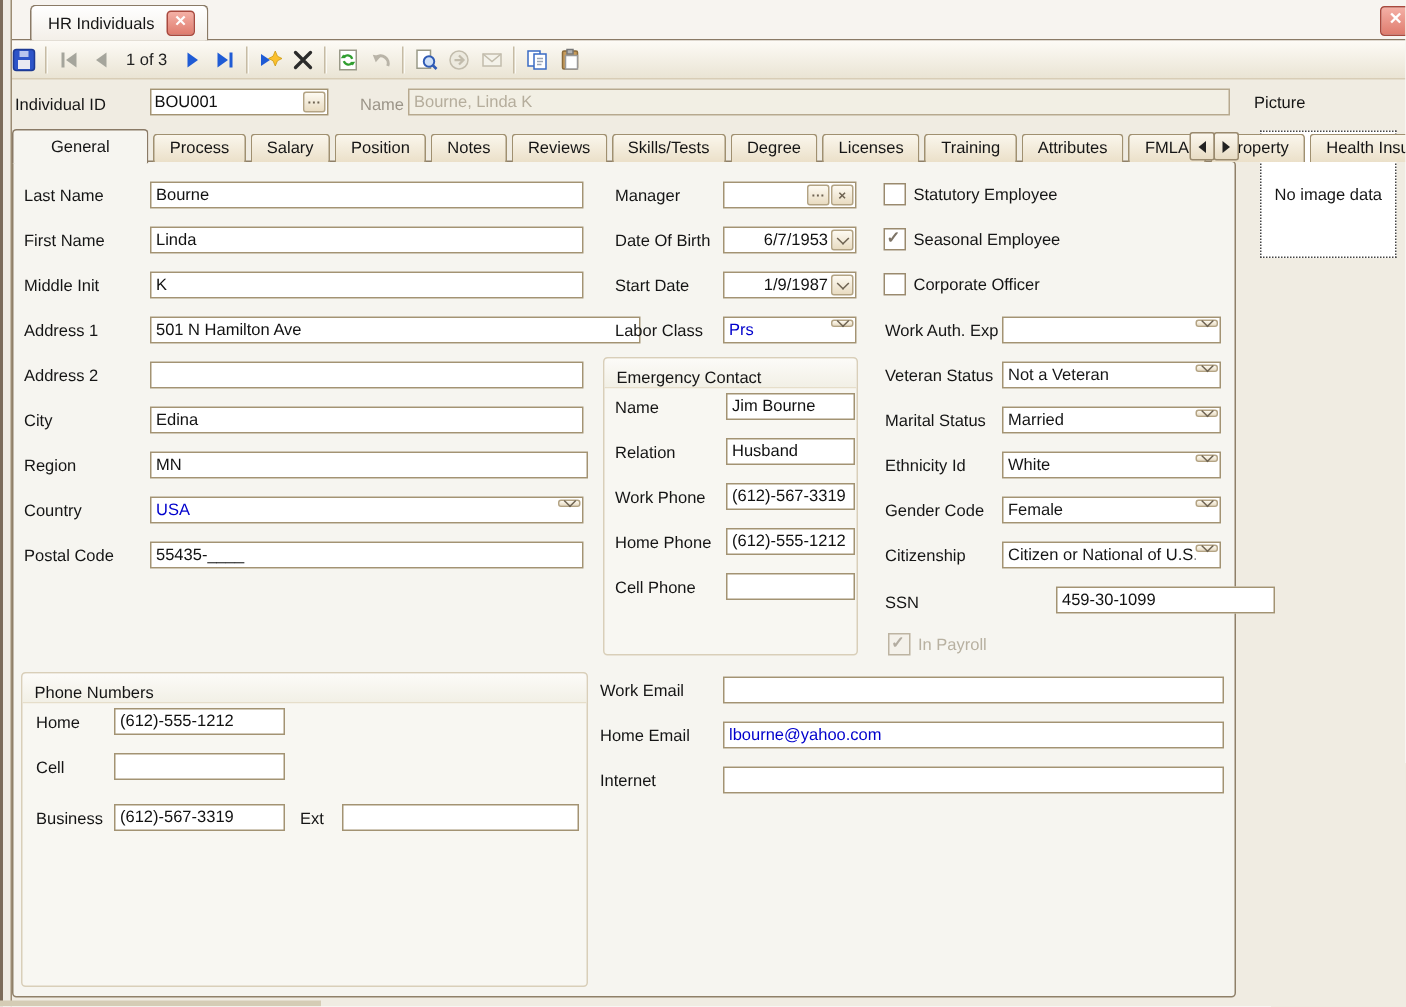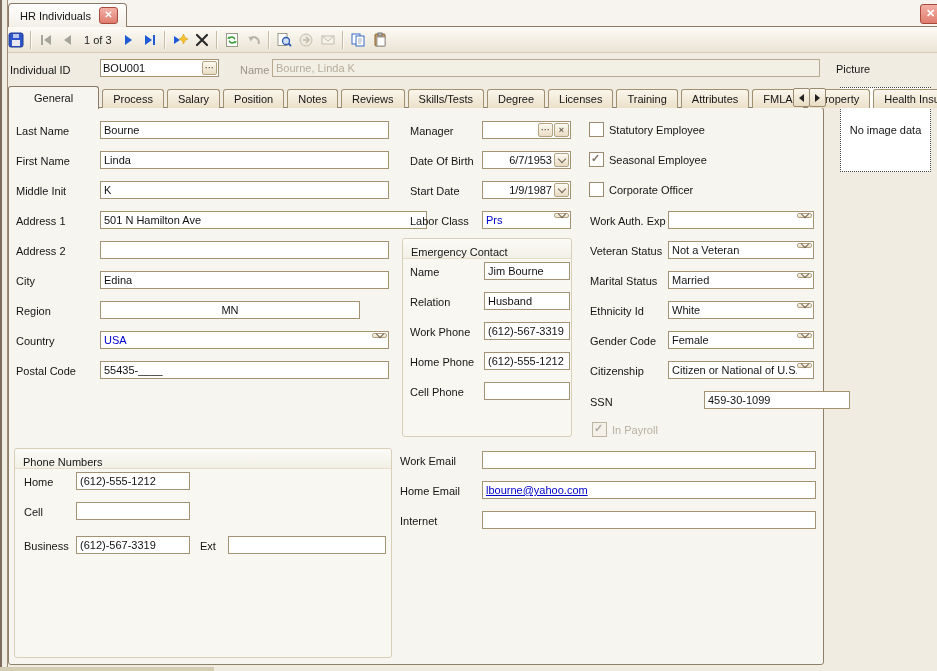--- a/index.html
+++ b/index.html
@@ -4,36 +4,36 @@
 <style>
   html,body{margin:0;padding:0}
   .screen{position:relative;width:937px;height:671px;background:#f0ece2;font-family:"Liberation Sans",sans-serif;font-size:11px;color:#151515;overflow:hidden}
 
   
   .left-edge{position:absolute;left:0;top:0;width:5px;height:671px;background:#efece2;border-left:2px solid #7c6c59;border-right:1px solid #9c8c74}
   .bottom-strip{position:absolute;left:0;top:667px;width:214px;height:4px;background:#d5ccb5}
 
   
   .doctabbar{position:absolute;left:0;top:0;width:937px;height:27px;background:#f7f4f0;border-bottom:1px solid #8a7a66;box-sizing:border-box}
-  .doc-tab{position:absolute;left:8px;top:3px;height:24px;display:flex;align-items:center;gap:8px;padding:0 8px 0 11px;background:linear-gradient(#ffffff,#f3efe8);border:1px solid #8a7a66;border-bottom:none;border-radius:4px 4px 0 0;box-sizing:border-box;z-index:2}
+  .doc-tab{position:absolute;left:20px;top:3px;height:24px;display:flex;align-items:center;gap:8px;padding:0 8px 0 11px;background:linear-gradient(#ffffff,#f3efe8);border:1px solid #8a7a66;border-bottom:none;border-radius:4px 4px 0 0;box-sizing:border-box;z-index:2}
   .closebtn{width:17px;height:15px;border:1px solid #a8493e;border-radius:3px;background:linear-gradient(#f4b0a6,#df7c6e);color:#fff;font-weight:bold;font-size:10px;line-height:13px;text-align:center;cursor:default}
   .window-close{position:absolute;top:4px;right:-4px;width:19px;height:18px;border:1px solid #a8493e;border-radius:3px;background:linear-gradient(#f4b0a6,#df7c6e);color:#fff;font-weight:bold;font-size:11px;line-height:16px;text-align:center}
 
   
   .toolbar{position:absolute;left:0;top:27px;width:937px;height:26px;background:linear-gradient(#fdfbf6,#eae4d4);border-bottom:1px solid #d8cdb6;display:flex;align-items:center;padding-left:5px;box-sizing:border-box}
   .tbi{width:22px;height:22px;display:flex;align-items:center;justify-content:center}
   .tbsep{width:0;height:18px;border-left:1px solid #c6bba4;border-right:1px solid #fbfaf5;margin:0 3px}
   .recpos{margin:0 5px;color:#222;white-space:nowrap}
 
   
   .lbl{position:absolute;white-space:nowrap}
   .lbl.gray{color:#9b9488}
   .txt{position:absolute;height:18px;border:1px solid #a39373;background:#fff;font:11px "Liberation Sans",sans-serif;padding:0 3px;box-sizing:border-box;color:#111;outline:none}
   .txt.dis{background:#f2efe4;color:#b5ad9c;border-color:#b7a98f}
-  .txt.bluelink{color:#0000cc;text-decoration:underline}
+  .txt.bluelink{color:#0000cc;}
 
   .fieldgrp{position:absolute;height:18px;border:1px solid #a39373;background:#fff;display:flex;align-items:stretch;box-sizing:border-box}
   .fieldgrp input{border:none;flex:1;min-width:0;font:11px "Liberation Sans",sans-serif;padding:0 2px;background:transparent;outline:none;color:#111}
   .fieldgrp input.right{text-align:right}
   .sbtn{width:15px;margin:1px 1px 1px 0;border:1px solid #b3a383;border-radius:2px;background:linear-gradient(#fdfaf2,#e9dcc2);display:flex;align-items:center;justify-content:center;color:#6e6352;font-size:9px;font-weight:bold;box-sizing:border-box;cursor:default}
   .chev{width:5px;height:5px;border-right:1.5px solid #6e6352;border-bottom:1.5px solid #6e6352;transform:rotate(45deg);margin-top:-3px}
   .combo{position:absolute;height:18px;border:1px solid #a39373;background:#fff;display:flex;align-items:flex-start;box-sizing:border-box}
   .combo .val{flex:1;padding:2px 3px 0 3px;white-space:nowrap;overflow:hidden}
   .blue{color:#0000cc}
 
@@ -248,21 +248,21 @@
   <span class="lbl" style="left:16px;top:215px">Address 1</span>
   <input class="txt" style="left: 100px; top: 211px; width: 327px;" readonly="" value="501 N Hamilton Ave">
 
   <span class="lbl" style="left:16px;top:245px">Address 2</span>
   <input class="txt" style="left: 100px; top: 241px; width: 289px;" readonly="" value="">
 
   <span class="lbl" style="left:16px;top:275px">City</span>
   <input class="txt" style="left: 100px; top: 271px; width: 289px;" readonly="" value="Edina">
 
   <span class="lbl" style="left:16px;top:305px">Region</span>
-  <input class="txt" style="left: 100px; top: 301px; width: 260px; text-align: center;" readonly="" value="MN">
+  <input class="txt" style="left: 100px; top: 301px; width: 292px;" readonly="" value="MN">
 
   <span class="lbl" style="left:16px;top:335px">Country</span>
   <div class="combo" style="left:100px;top:331px;width:289px">
     <span class="val blue">USA</span>
     <span class="sbtn">
         <span class="chev"></span>
       </span>
   </div>
 
   <span class="lbl" style="left:16px;top:365px">Postal Code</span>

